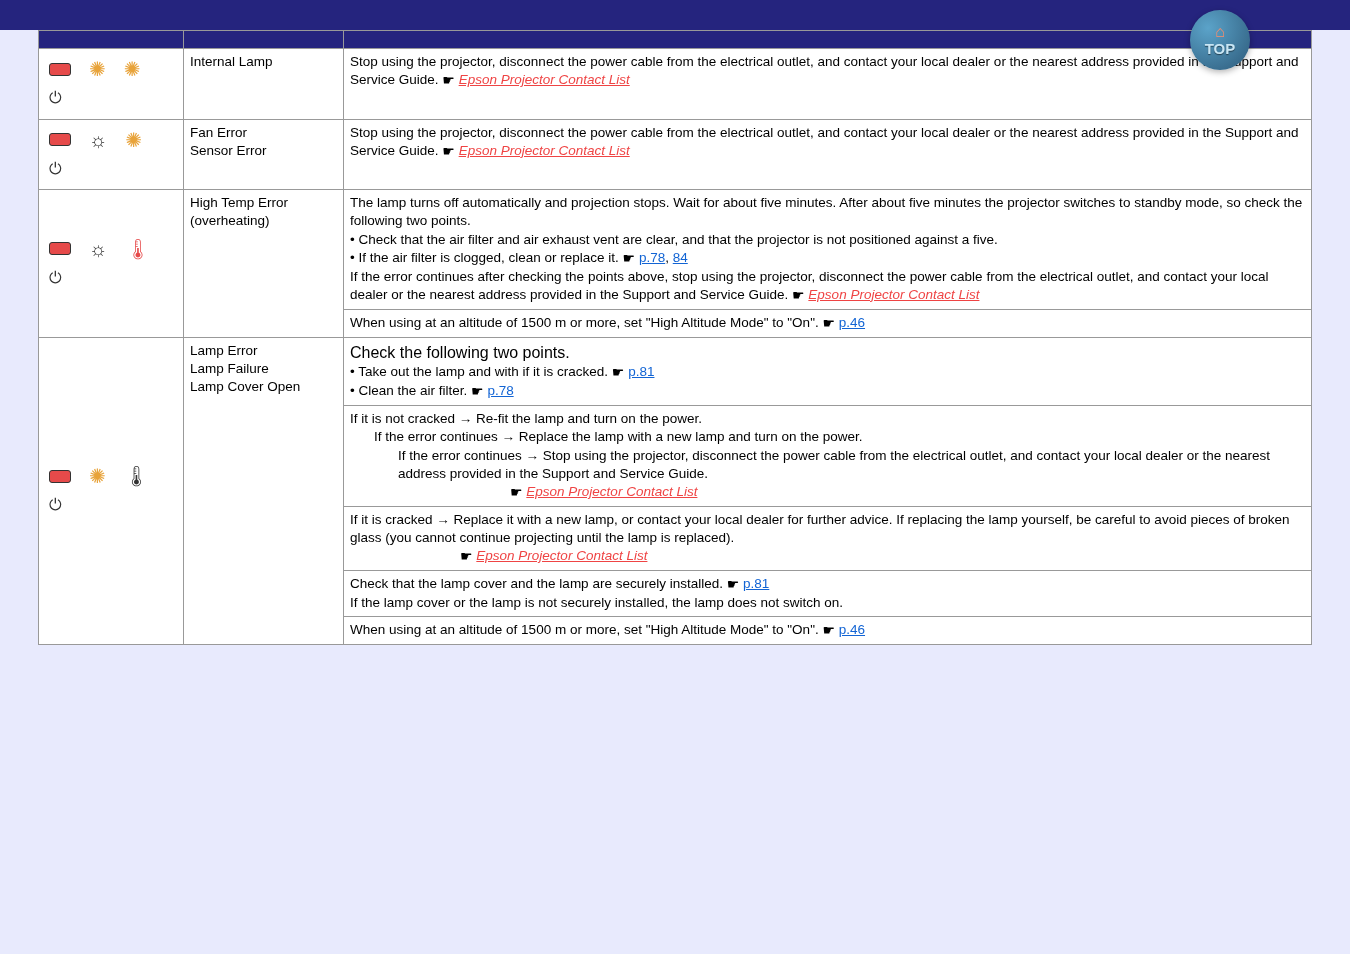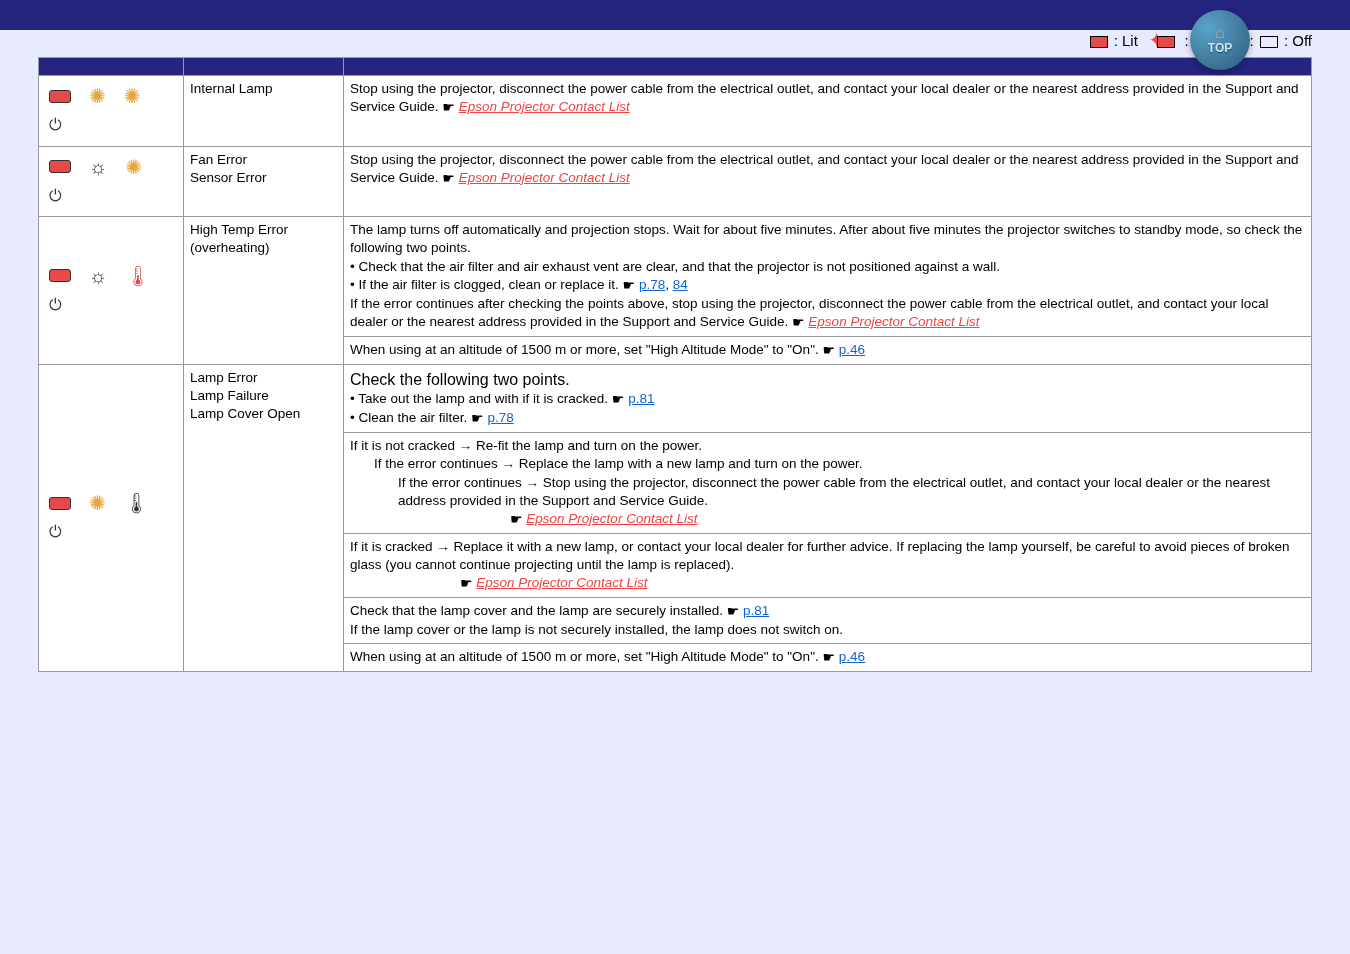--- a/index.html
+++ b/index.html
@@ -31,21 +31,21 @@
     justify-content: center;
     box-shadow: 0 2px 6px rgba(0,0,0,0.3);
   }
   .top-badge .house {
     color: #ff8c69;
     font-size: 16px;
     line-height: 1;
   }
   .top-badge .top-text {
     color: #c8e6f5;
-    font-size: 12px;
+    font-size: 15px;
     font-weight: bold;
     text-shadow: 0 1px 1px rgba(0,0,0,0.5);
   }
   .content {
     padding: 0 38px 20px 38px;
   }
   .section-title {
     display: flex;
     align-items: center;
     margin-top: 74px;
@@ -194,32 +194,20 @@
 <div class="top-band"></div>
 
 <div class="top-badge">
   <span class="house">⌂</span>
   <span class="top-text">TOP</span>
 </div>
 
 <div class="content">
 
 
-  <div class="legend">
-    <span class="box-lit"></span>
-    <span>: Lit</span>
-    <span style="display:inline-block;width:6px"></span>
-    <span class="flash-wrap">
-      <span style="position:absolute;color:#e64a4a;font-size:20px;top:-5px;left:-4px;">✦</span>
-      <span class="core"></span>
-    </span>
-    <span>: Flashing:</span>
-    <span class="box-off"></span>
-    <span> : Off</span>
-  </div>
 
   <table class="main">
     <tbody>
         <tr>
       <th style="width:145px"></th>
       <th style="width:160px"></th>
       <th></th>
     </tr>
 
     <tr>
@@ -268,21 +256,21 @@
             <span class="rect-led red"></span>
             <span class="lamp-led">☼</span>
             <span class="temp-led red">🌡</span>
           </div>
           <span class="power-sym">⏻</span>
         </div>
       </td>
       <td class="cause-cell" rowspan="2">High Temp Error (overheating)</td>
       <td>
         <div>The lamp turns off automatically and projection stops. Wait for about five minutes. After about five minutes the projector switches to standby mode, so check the following two points.</div>
-        <div>• Check that the air filter and air exhaust vent are clear, and that the projector is not positioned against a wall.</div>
+        <div>• Check that the air filter and air exhaust vent are clear, and that the projector is not positioned against a five.</div>
         <div>
           <span>• If the air filter is clogged, clean or replace it. </span>
           <span class="pointing-hand">☛</span>
           <a href="#" class="link-plain">p.78</a><span>, </span><a href="#" class="link-plain">84</a>
         </div>
         <div>
           <span>If the error continues after checking the points above, stop using the projector, disconnect the power cable from the electrical outlet, and contact your local dealer or the nearest address provided in the Support and Service Guide. </span>
           <span class="pointing-hand">☛</span>
           <a href="#" class="link">Epson Projector Contact List</a>
         </div>

